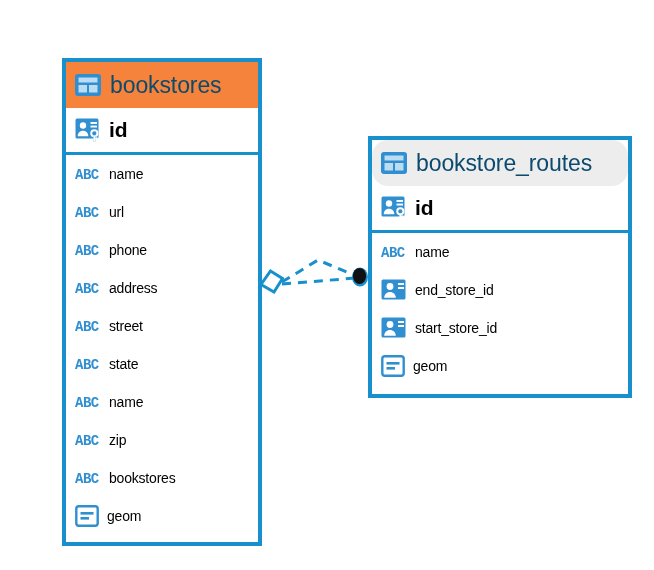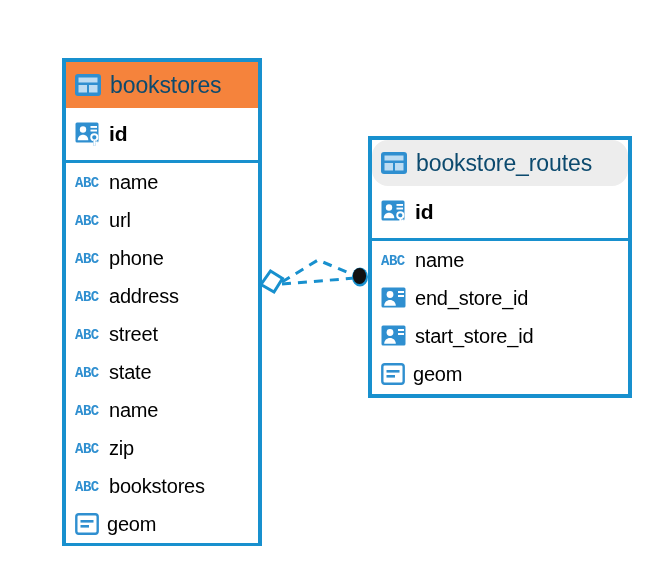--- a/index.html
+++ b/index.html
@@ -64,23 +64,23 @@
     border-bottom: 3px solid #1890ce;
   }
   .col-row {
     display: flex;
     align-items: center;
     box-sizing: border-box;
     height: 38px;
     padding: 0 8px 0 9px;
     background: #ffffff;
   }
-  .col-row.pk-row { height: 52px; }
+  .col-row.pk-row { height: 44px; }
   .col-label {
-    font-size: 20px;
+    font-size: 14px;
     color: #000000;
     margin-left: 8px;
     white-space: nowrap;
     letter-spacing: -0.2px;
   }
   .col-label.strong { font-weight: bold; font-size: 21px; }
 
   
   .icon {
     flex: 0 0 auto;

